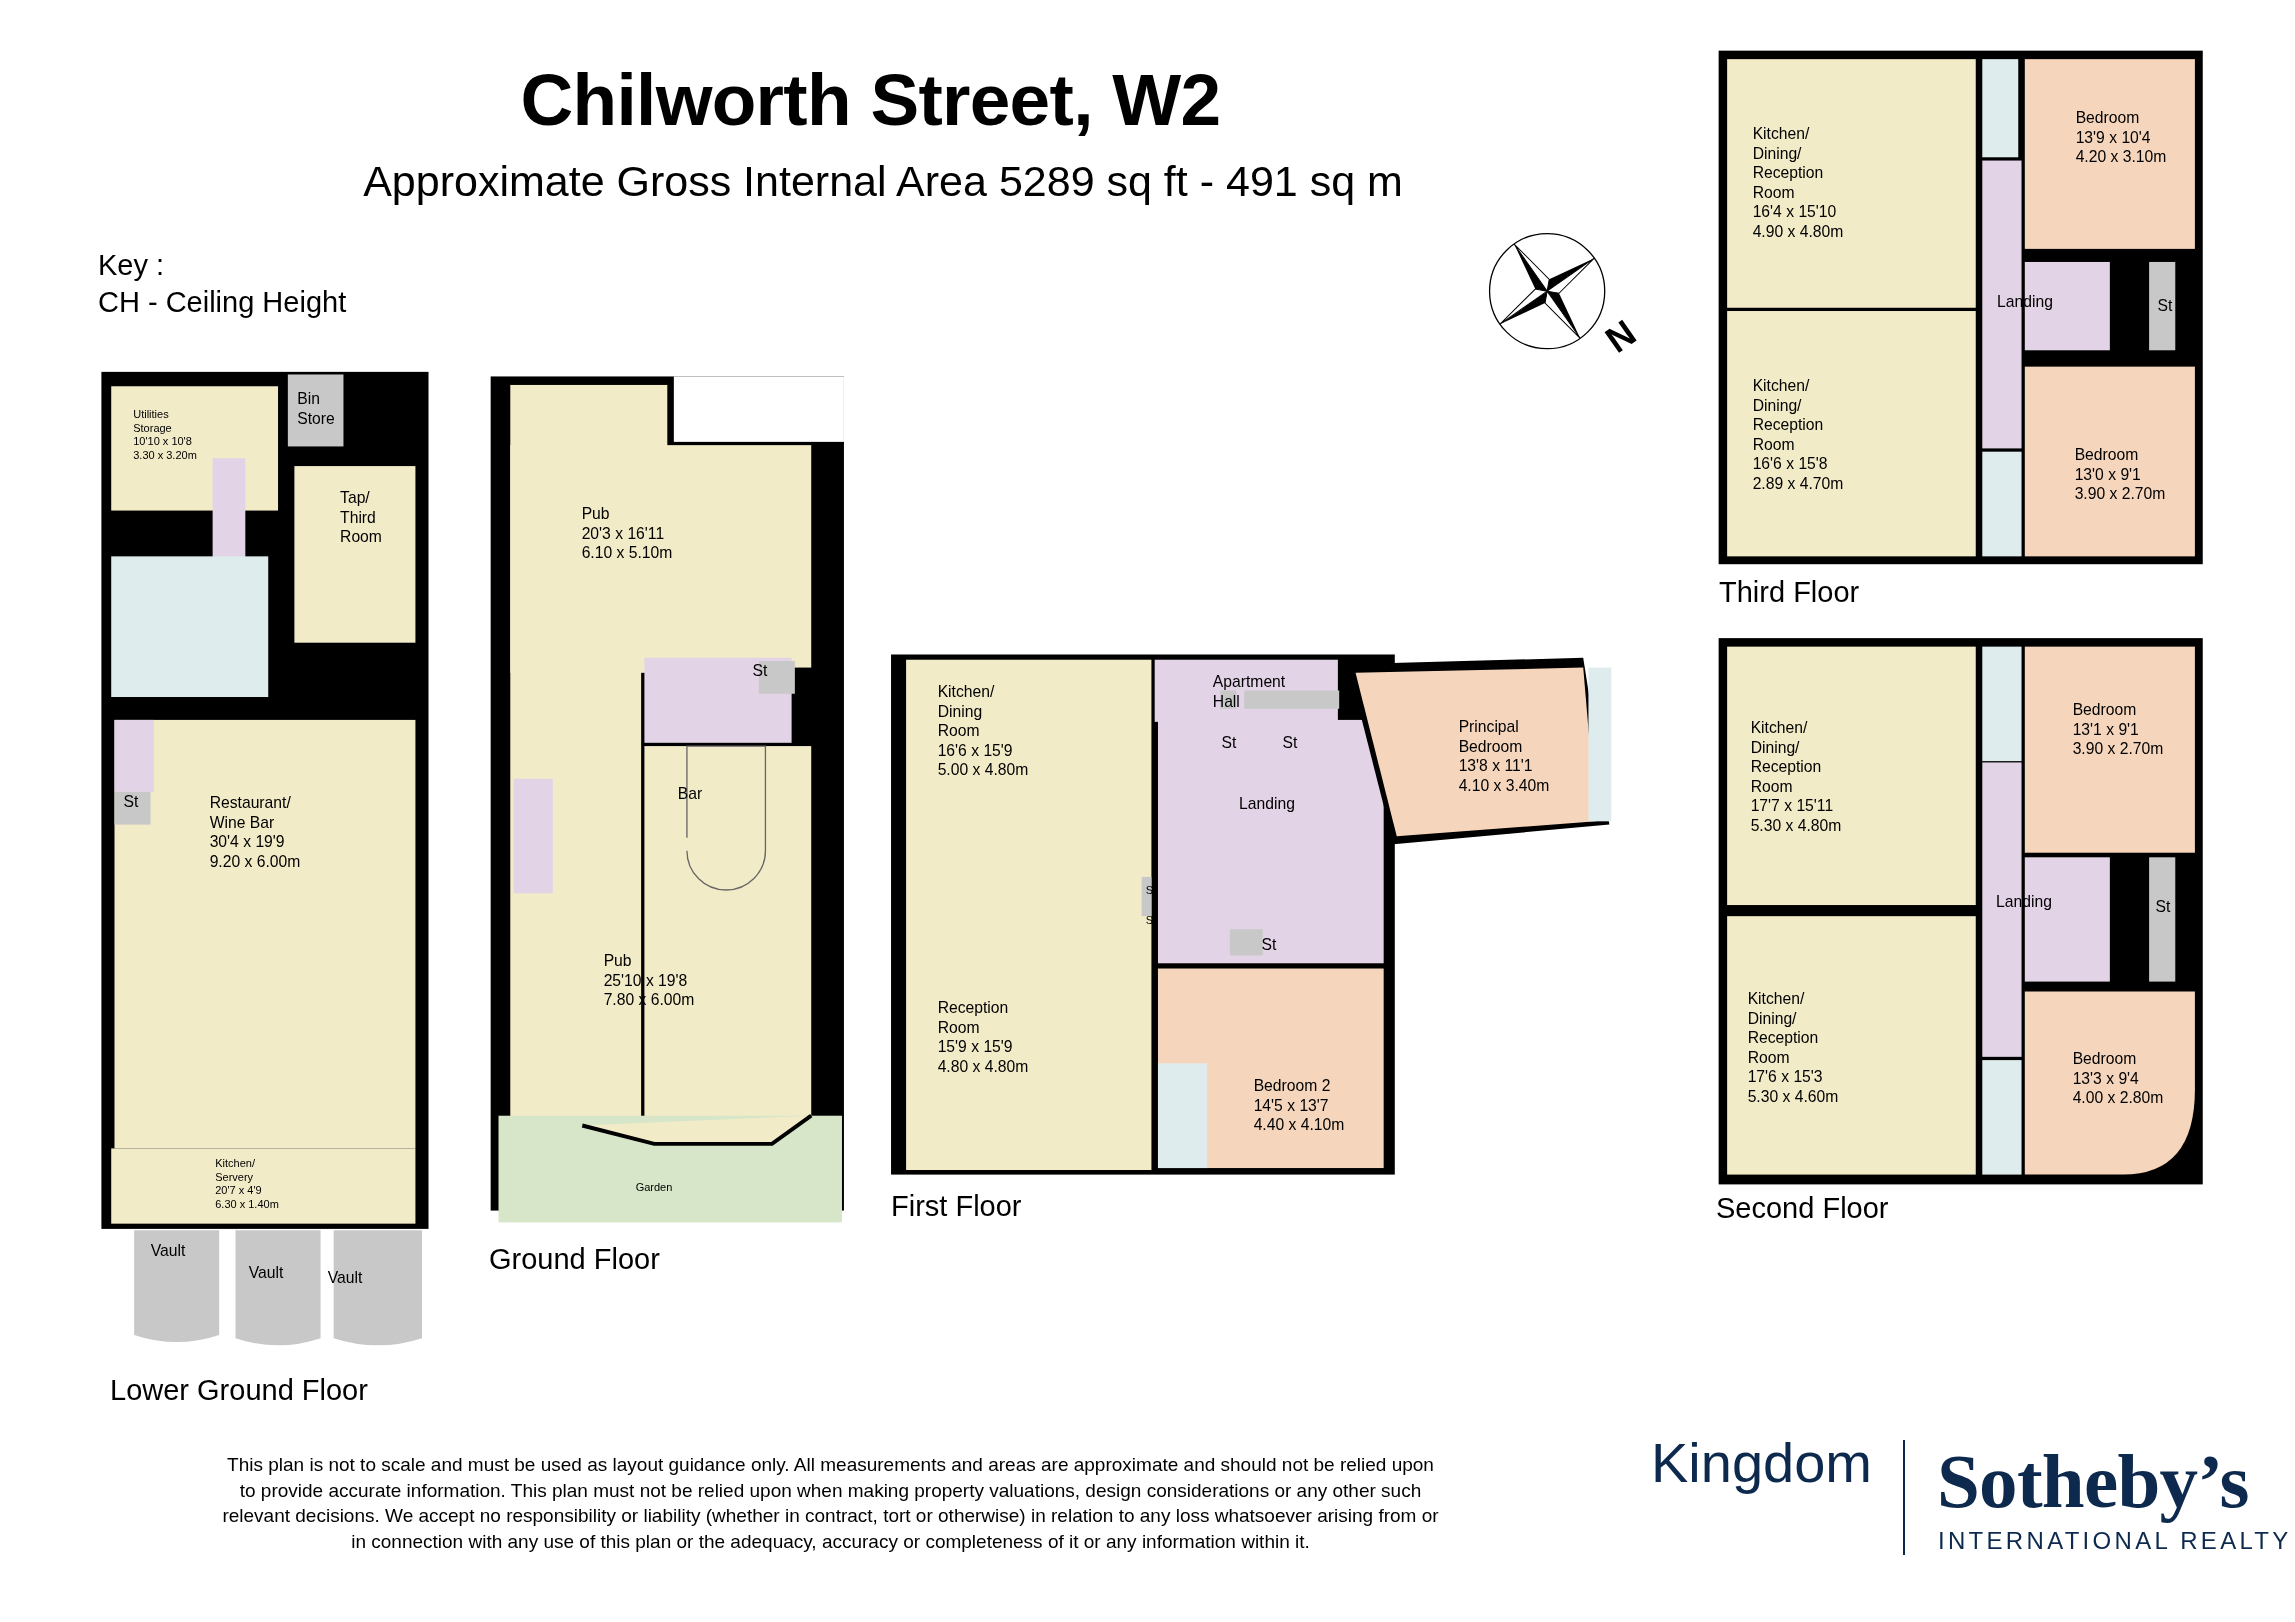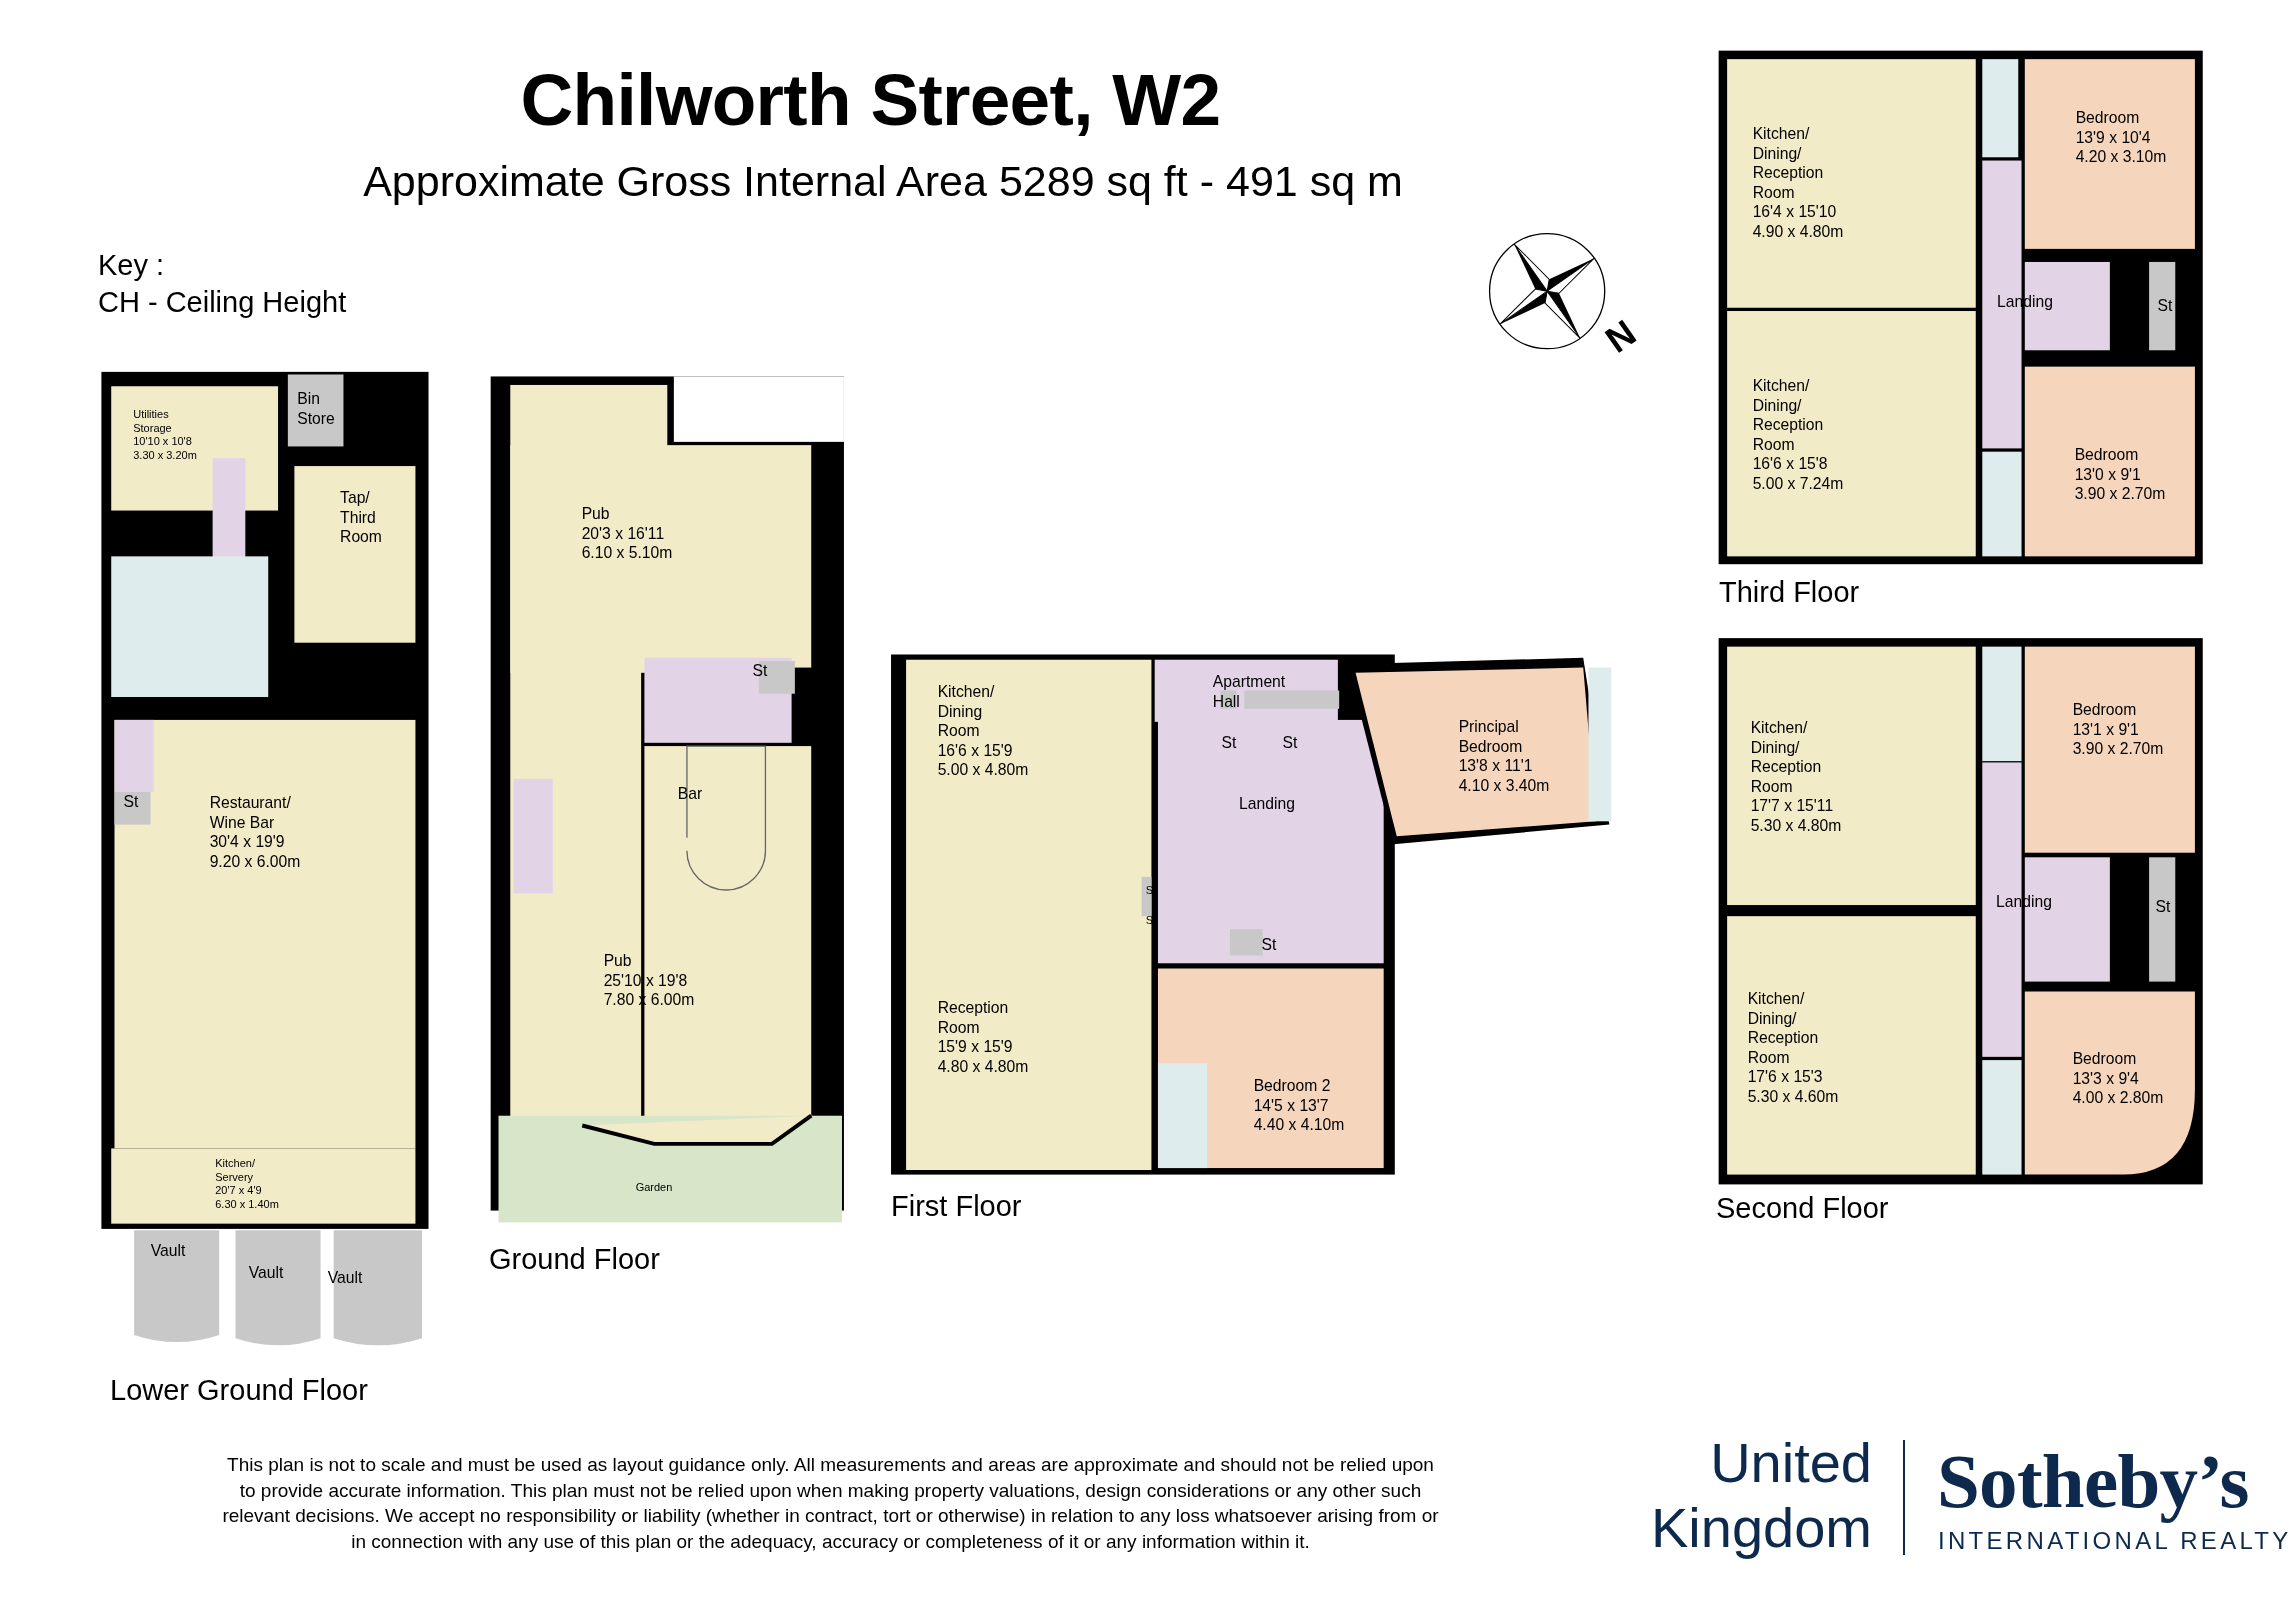--- a/index.html
+++ b/index.html
@@ -219,21 +219,21 @@
   <div>4.20 x 3.10m</div>
 </div>
 <div class="room-label md" style="left:2025px;top:302px">Landing</div>
 <div class="room-label md" style="left:2165px;top:306px">St</div>
 <div class="room-label md" style="left:1798px;top:435px">
   <div>Kitchen/</div>
   <div>Dining/</div>
   <div>Reception</div>
   <div>Room</div>
   <div>16'6 x 15'8</div>
-  <div>5.00 x 7.24m</div>
+  <div>2.89 x 4.70m</div>
 </div>
 <div class="room-label md" style="left:2120px;top:474px">
   <div>Bedroom</div>
   <div>13'0 x 9'1</div>
   <div>3.90 x 2.70m</div>
 </div>
 <div class="abs floor-label" style="left:1719px;top:576px">Third Floor</div>
 
 <div class="room-label md" style="left:1796px;top:777px">
   <div>Kitchen/</div>
@@ -261,19 +261,18 @@
 <div class="room-label md" style="left:2118px;top:1078px">
   <div>Bedroom</div>
   <div>13'3 x 9'4</div>
   <div>4.00 x 2.80m</div>
 </div>
 <div class="abs floor-label" style="left:1716px;top:1192px">Second Floor</div>
 
 <div class="abs disclaimer">This plan is not to scale and must be used as layout guidance only. All measurements and areas are approximate and should not be relied upon to provide accurate information. This plan must not be relied upon when making property valuations, design considerations or any other such relevant decisions. We accept no responsibility or liability (whether in contract, tort or otherwise) in relation to any loss whatsoever arising from or in connection with any use of this plan or the adequacy, accuracy or completeness of it or any information within it.</div>
 
 <div class="abs logo-left">
-  <div>United</div>
   <div>Kingdom</div>
 </div>
 <div class="abs logo-divider"></div>
 <div class="abs logo-brand">Sotheby’s</div>
 <div class="abs logo-sub">INTERNATIONAL REALTY</div>
 
 
 </body></html>

